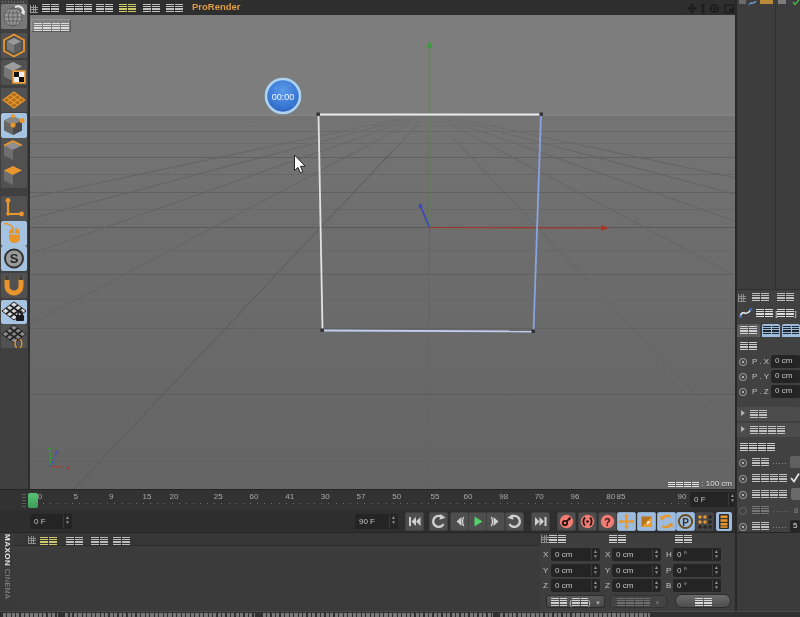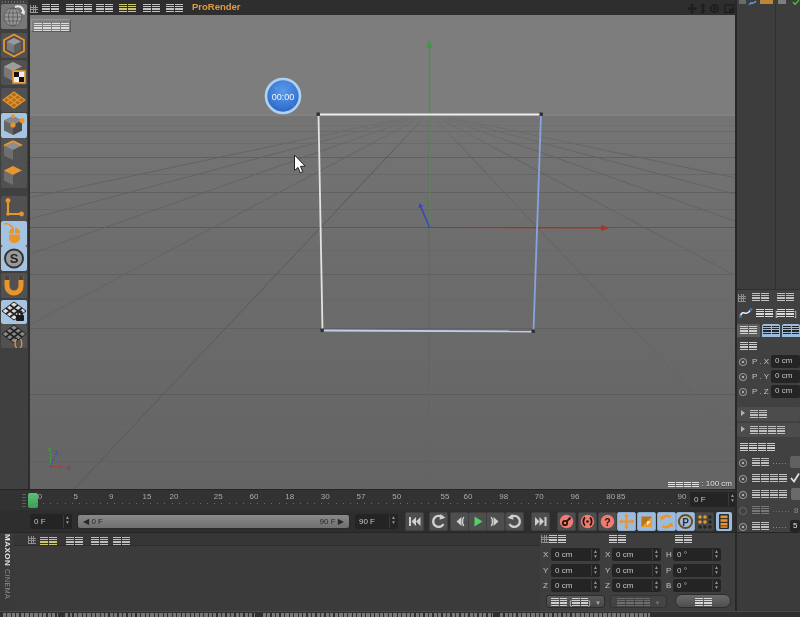--- a/index.html
+++ b/index.html
@@ -317,41 +317,37 @@
 <div class="abs" style="left:22px;top:3px;width:4px;height:14px;background:repeating-linear-gradient(0deg,#5e5e5e 0 1px,rgba(0,0,0,0) 1px 3px)"></div>
 <div class="abs" style="left:28px;top:3px;width:10px;height:15px;background:linear-gradient(180deg,#58c274,#3f9e58);border-radius:2px"></div>
 <div class="abs" style="left:36px;top:13px;width:650px;height:1px;background:repeating-linear-gradient(90deg,#6e6e6e 0 1px,rgba(0,0,0,0) 1px 7.133px)"></div>
 <div class="num" style="left:40px">0</div>
       <div class="num" style="left:75.7px">5</div>
       <div class="num" style="left:111.3px">9</div>
       <div class="num" style="left:147px">15</div>
       <div class="num" style="left:174px">20</div>
       <div class="num" style="left:218.3px">25</div>
       <div class="num" style="left:254px">60</div>
-      <div class="num" style="left:289.7px">18</div>
+      <div class="num" style="left:289.7px">41</div>
       <div class="num" style="left:325.3px">30</div>
       <div class="num" style="left:361px">57</div>
       <div class="num" style="left:396.7px">50</div>
-      <div class="num" style="left:445px">55</div>
+      <div class="num" style="left:435px">55</div>
       <div class="num" style="left:468px">60</div>
       <div class="num" style="left:503.7px">98</div>
       <div class="num" style="left:539.3px">70</div>
       <div class="num" style="left:575px">96</div>
       <div class="num" style="left:610.7px">80</div>
       <div class="num" style="left:621px">85</div>
       <div class="num" style="left:682px">90</div>
 <div class="fld" style="left:690px;top:2px;width:47px;height:15px;line-height:15px">0 F<span class="spin">▲<br>▼</span></div>
 </div>
 
 <div class="abs" id="trans" style="left:0;top:510px;width:737px;height:23px;background:#2e2e2e">
 <div class="fld" style="left:30px;top:4px;width:42px;height:15px;line-height:15px">0 F<span class="spin">▲<br>▼</span></div>
-<div class="abs" style="left:77px;top:4px;width:273px;height:15px;background:linear-gradient(180deg,#8a8a8a,#6f6f6f);border:1px solid #2a2a2a;border-radius:3px;color:#26262e;font-size:8px;line-height:13px">
-<span class="abs" style="left:5px">◀ 0 F</span>
-        <span class="abs" style="right:5px">90 F ▶</span>
-      </div>
 <div class="fld" style="left:355px;top:4px;width:43px;height:15px;line-height:15px">90 F<span class="spin">▲<br>▼</span></div>
 
 <div class="btn" style="left:405px"><svg width="17" height="17" viewBox="0 0 17 17">
           <g fill="#cfcfcf">
             <rect x="3" y="4" width="2" height="9"></rect>
             <path d="M10 4 L5.5 8.5 L10 13 Z"></path>
             <path d="M14.5 4 L10 8.5 L14.5 13 Z"></path>
           </g>
         </svg></div>
 <div class="btn" style="left:429px"><svg width="17" height="17" viewBox="0 0 17 17">

